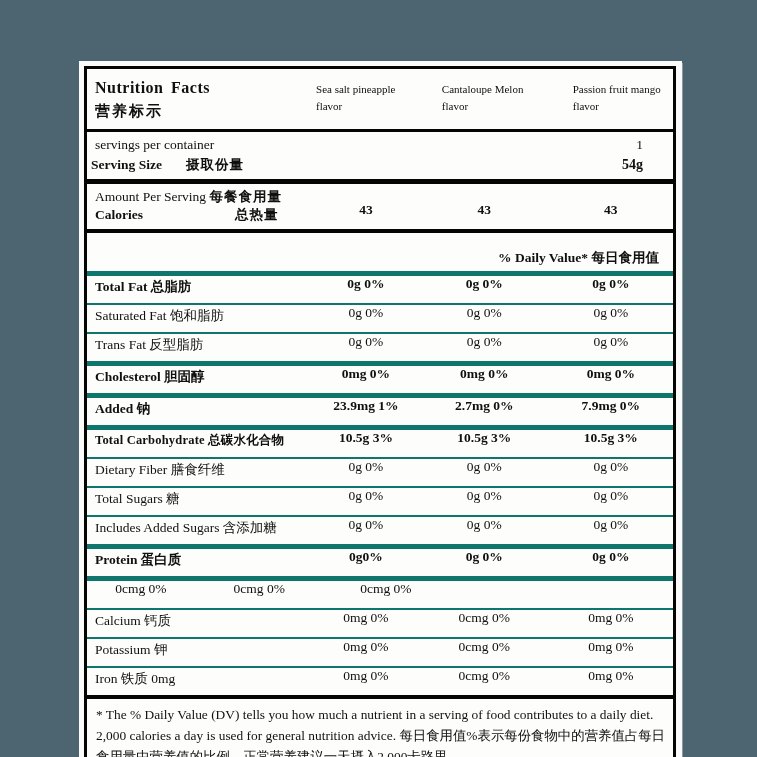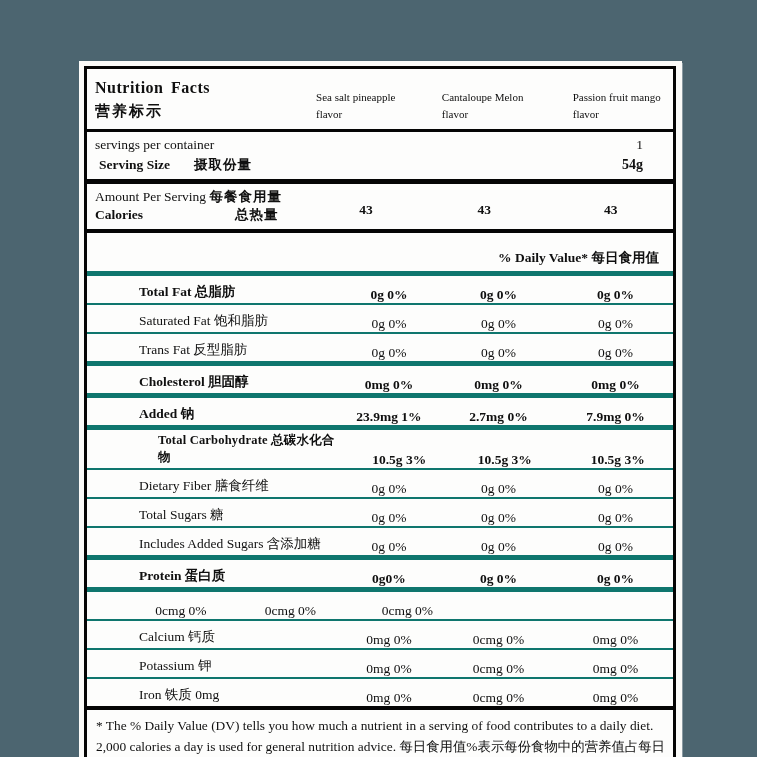--- a/index.html
+++ b/index.html
@@ -13,21 +13,21 @@
   .card{
     position:absolute;left:79px;top:61px;width:592px;
     background:#fbfbf9;
     padding:5px 6px 6px 5px;
     box-shadow:1px 2px 0 rgba(255,255,255,.35);
   }
   .nf-table{
     border:3px solid #050505;
     background:#fdfdfc;
   }
-  .row{display:flex;align-items:flex-end;}
+  .row{display:flex;align-items:flex-start;}
   .label-col{width:38.4%;padding:2px 4px 2px 8px;box-sizing:border-box;}
   .val-col{width:18.4%;text-align:center;box-sizing:border-box;font-size:13.5px;}
   .val-col.c3{width:22.0%;}
   .val-col.c4{width:21.2%;}
   
   .header-row{padding:4px 0 6px 0;}
   .nf-title{font-size:16px;font-weight:bold;letter-spacing:.5px;word-spacing:3px;padding-top:4px;}
   .nf-title-zh{font-size:15px;font-weight:bold;margin-top:5px;letter-spacing:2px;}
   .header-row .val-col{text-align:left;font-size:11px;line-height:17px;padding-top:8px;}
   .header-row .val-col.c2{padding-left:4px;}
@@ -46,25 +46,25 @@
   .calories-row .line{line-height:18px;font-size:13.5px;}
   .apc{font-size:13.5px;}
   .apc-zh{font-weight:bold;letter-spacing:1px;}
   .cal-label{font-weight:bold;}
   .zh-cal{font-weight:bold;margin-left:92px;letter-spacing:1px;}
   .calories-row .val-col{font-weight:bold;align-self:center;padding-top:8px;}
   
   .dv-row{border-top:4px solid #050505;text-align:right;padding:16px 14px 4px 0;
           font-weight:bold;font-size:13.5px;}
   
-  .nutrient-row{border-top:2px solid #0f766e;min-height:27px;align-items:flex-end;padding-left:44px;}
+  .nutrient-row{border-top:2px solid #0f766e;min-height:27px;align-items:flex-start;}
   .nutrient-row.group{border-top-width:5px;}
   .nutrient-row .label-col{font-size:13.5px;}
   .nutrient-row.bold .label-col,.nutrient-row.bold .val-col{font-weight:bold;}
-  .nutrient-row.small-label .label-col{font-size:12.5px;letter-spacing:.2px;margin-left:19px;}
+  .nutrient-row.small-label .label-col{font-size:12.5px;letter-spacing:.2px;}
   
   .footnote{border-top:4px solid #050505;padding:5px 8px 8px 9px;
             font-size:13.4px;line-height:1.58;}
 </style>
 </head>
 <body>
 
 <div class="card">
   <div class="nf-table">
 
@@ -75,21 +75,21 @@
       </div>
       <div class="val-col c2">Sea salt pineapple flavor</div>
       <div class="val-col c3">Cantaloupe Melon flavor</div>
       <div class="val-col c4">Passion fruit mango flavor</div>
     </div>
 
     <div class="row serving-row">
       <div style="flex:1;">
         <div class="line">servings per container</div>
         <div class="line bold-line" style="padding-left:0;">
-          <span style="padding-left:12px;">Serving Size</span><span class="zh-serving">摄取份量</span>
+          <span style="padding-left:4px;">Serving Size</span><span class="zh-serving">摄取份量</span>
         </div>
       </div>
       <div class="serving-vals">
         <div class="v1">1</div>
         <div class="v2">54g</div>
       </div>
     </div>
     <style>.serving-row .line:first-child{padding-left:8px;}</style>
 
     <div class="row calories-row">

